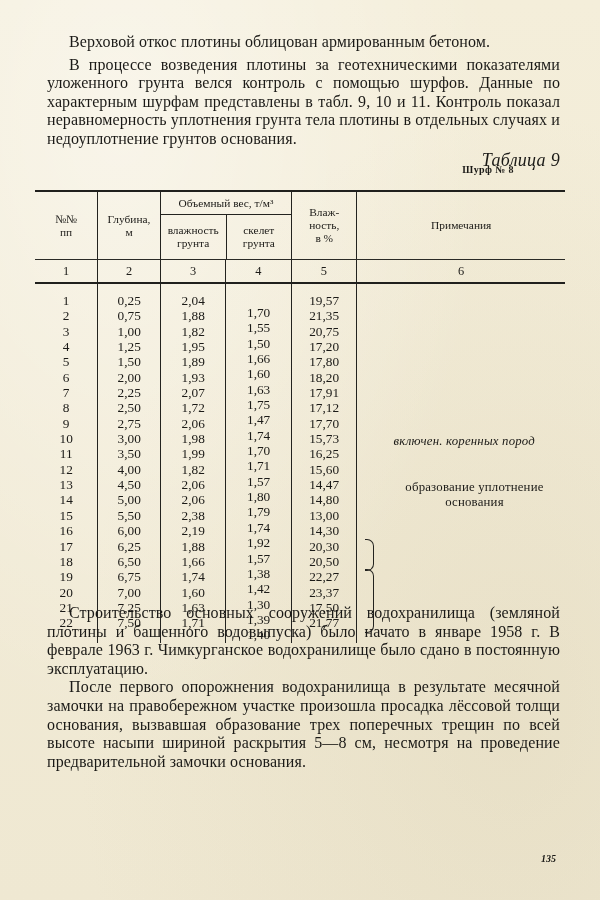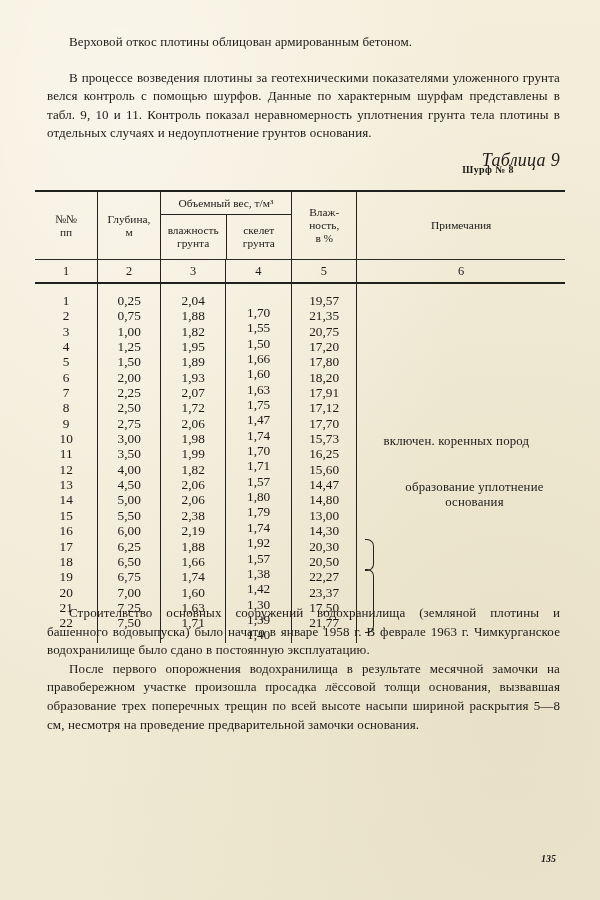--- a/index.html
+++ b/index.html
@@ -14,26 +14,26 @@
   .page {
     position:absolute; inset:0;
     background:
       radial-gradient(ellipse at 20% 12%, rgba(255,255,255,.45), rgba(255,255,255,0) 55%),
       radial-gradient(ellipse at 85% 80%, rgba(214,203,170,.30), rgba(0,0,0,0) 60%),
       linear-gradient(#f4eeda, #efe8d2);
   }
 
   p.para {
     margin:0; text-indent:22px;
-    font-size:13px; line-height:18.6px;
+    font-size:16px; line-height:18.6px;
     text-align:justify;
     letter-spacing:.1px;
   }
   .block-top { position:absolute; top:33px; left:47px; width:513px; }
-  .block-top p.para + p.para { margin-top:17px; }
+  .block-top p.para + p.para { margin-top:4px; }
 
   .tbl-caption {
     position:absolute; top:150px; right:40px;
     font-style:italic; font-size:18px;
     letter-spacing:.3px;
   }
   .shurf {
     position:absolute; top:164px; right:86px;
     font-weight:bold; font-size:10px; letter-spacing:.4px;
   }
@@ -60,21 +60,21 @@
   .col2 { width:62px; }
   .col3 { width:65px; }
   .col4 { width:65px; }
   .col5 { width:65px; }
   .col6 { width:210px; }
 
   .stack { display:block; }
   .stack div { height:15.35px; }
 
   .notes-cell { position:relative; text-align:center; font-size:12.8px; line-height:15.3px; }
-  .note-a { position:absolute; left:26px; top:150px; white-space:nowrap; letter-spacing:.2px; }
+  .note-a { position:absolute; left:36px; top:150px; white-space:nowrap; letter-spacing:.2px;font-style:italic; }
   .note-b { position:absolute; left:22px; top:196px; width:190px; letter-spacing:.2px; }
   .note-b .l2 { display:block; }
 
   .braces { position:absolute; left:-14px; top:0; font-size:13px; }
   .brace { position:absolute; font-family:"Liberation Serif", serif; line-height:1; }
 
   .page-num {
     position:absolute; right:44px; bottom:36px;
     font-style:italic; font-weight:bold; font-size:10px;
   }

